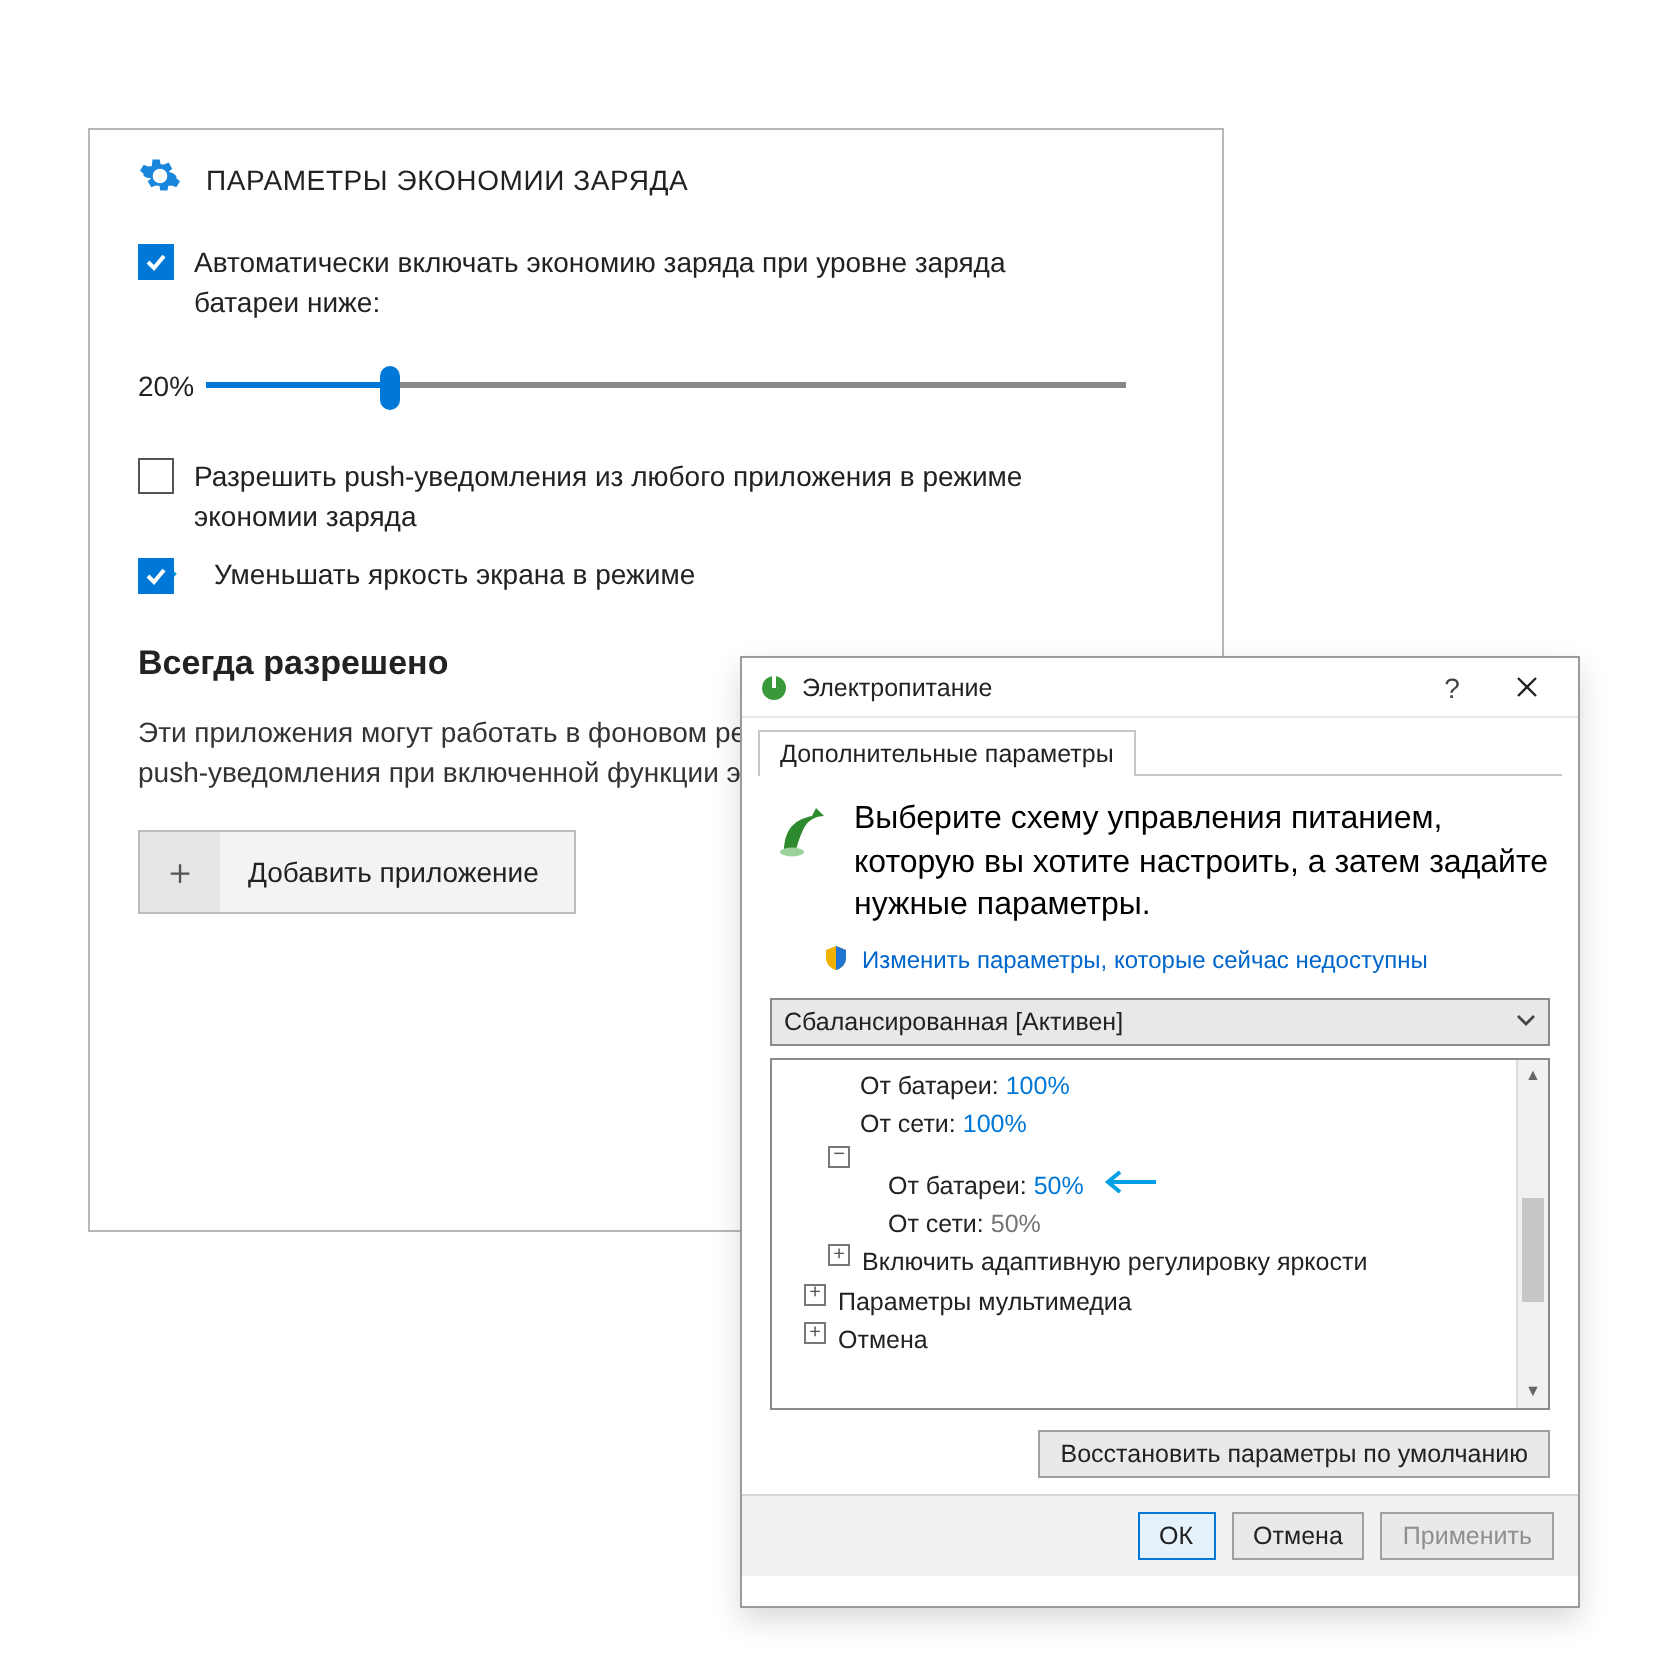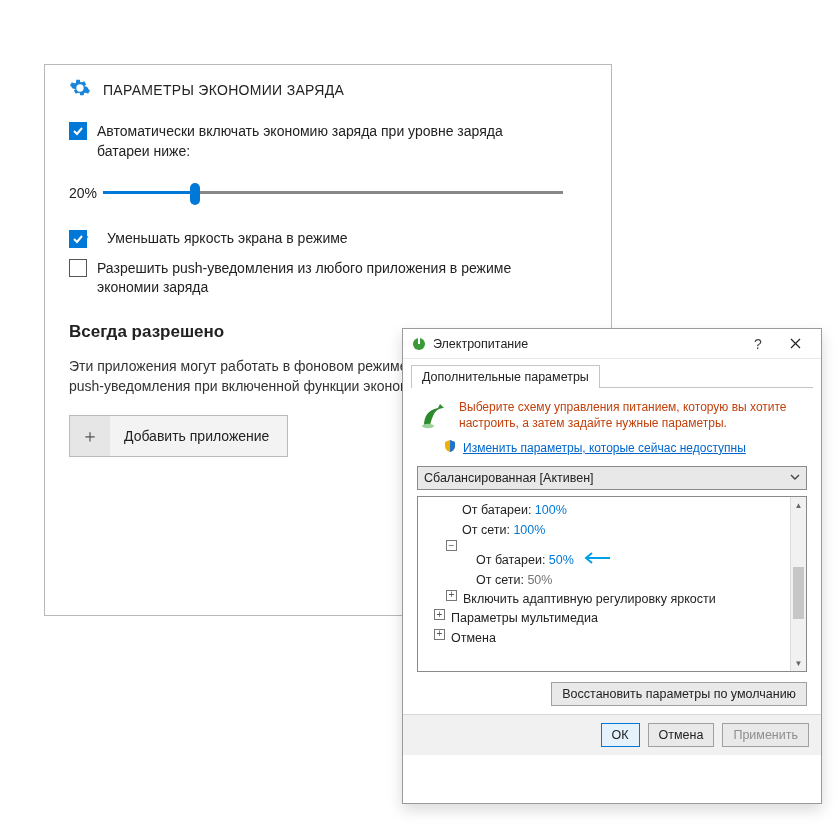--- a/index.html
+++ b/index.html
@@ -86,44 +86,43 @@
   
   .win-power {
     position:absolute;
     left: 370px;
     top: 328px;
     width: 420px;
     height: 476px;
     background:#fff;
     border:1px solid #9a9a9a;
     box-shadow: 0 6px 14px rgba(0,0,0,.15);
-    margin-left: 32px;
   }
   .wp-titlebar {
     height:30px; display:flex; align-items:center; padding:0 6px 0 8px; background:#fff;
     border-bottom:1px solid #e7e7e7;
   }
   .wp-icon { width:16px; height:16px; margin-right:6px; display:flex; align-items:center; justify-content:center; }
   .wp-title { flex:1; font-size:12.5px; color:#222; }
   .wp-help { width:34px; text-align:center; font-size:14px; color:#444; }
   .wp-close { width:40px; text-align:center; font-size:14px; color:#222; }
   .wp-tabbar {
     display:flex; align-items:flex-end; padding: 6px 8px 0 8px; background:#fff;
   }
   .wp-tab {
     border:1px solid #c5c5c5; border-bottom:none; background:#fff;
     padding:4px 10px; font-size:12.5px; color:#222; position:relative; z-index:2;
   }
   .wp-tabline { border-top:1px solid #c5c5c5; margin:0 8px; position:relative; top:-1px; }
   .wp-content { padding:10px 14px 8px 14px; }
   .wp-hint-row { display:flex; gap:10px; align-items:flex-start; margin-bottom:8px; }
   .wp-hint-icon { width:32px; height:32px; flex:0 0 32px; display:flex; align-items:center; justify-content:center; }
-  .wp-hint-text { font-size:12px; color:#c2410c; line-height:1.35; }
+  .wp-hint-text { font-size:16px; color:#000000; line-height:1.35; }
   .wp-shield-row { display:flex; align-items:center; gap:6px; margin:6px 0 10px 26px; }
-  .wp-link { color:#0066cc; text-decoration:underline; font-size:12px; }
+  .wp-link { color:#0066cc; font-size:12px; }
   .wp-combo {
     border:1px solid #8a8a8a; background:#e8e8e8; height:24px; display:flex; align-items:center; justify-content:space-between;
     padding:0 6px; font-size:12.5px; color:#222; margin-bottom:6px;
   }
   .wp-tree-box {
     border:1px solid #8a8a8a; background:#fff; height:176px; overflow:hidden;
     font-size:12.5px; color:#222; position:relative;
   }
   .wp-tree { padding:4px 4px; line-height:1.55; }
   .wp-tree .row { white-space:nowrap; display:flex; align-items:flex-start; }
@@ -179,39 +178,39 @@
 
     <div class="slider-row">
       <div class="slider-val">20%</div>
       <div class="slider">
         <div class="slider-track"></div>
         <div class="slider-fill"></div>
         <div class="slider-thumb"></div>
       </div>
     </div>
 
+    <div class="opt-row">
+      <div class="chk">
+        
+      </div>
+      <div class="opt-text" style="max-width:430px">Разрешить push-уведомления из любого приложения в режиме экономии заряда</div>
+    </div>
+
     <div class="opt-row" style="align-items:center">
       <span class="arrow-blue">
         <svg width="22" height="14" viewBox="0 0 22 14">
               <path d="M0 7 H18 M12 1 L18 7 L12 13" stroke="#00a0e4" stroke-width="2" fill="none"></path>
             </svg>
       </span>
       <div class="chk checked" style="margin-left:-32px; margin-right:10px; position:relative; left:0;">
         <svg width="12" height="12" viewBox="0 0 12 12">
               <path d="M2 6 L5 9 L10 3" stroke="#fff" stroke-width="2" fill="none"></path>
             </svg>
       </div>
       <div class="opt-text">Уменьшать яркость экрана в режиме</div>
-    </div>
-
-    <div class="opt-row">
-      <div class="chk">
-        
-      </div>
-      <div class="opt-text" style="max-width:430px">Разрешить push-уведомления из любого приложения в режиме экономии заряда</div>
     </div>
 
     <div class="section-title">Всегда разрешено</div>
     <div class="section-desc">Эти приложения могут работать в фоновом режиме, отправлять и принимать push-уведомления при включенной функции экономии заряда.</div>
 
     <div class="add-btn">
       <div class="add-plus">＋</div>
       <div class="add-label">Добавить приложение</div>
     </div>
   </div>

